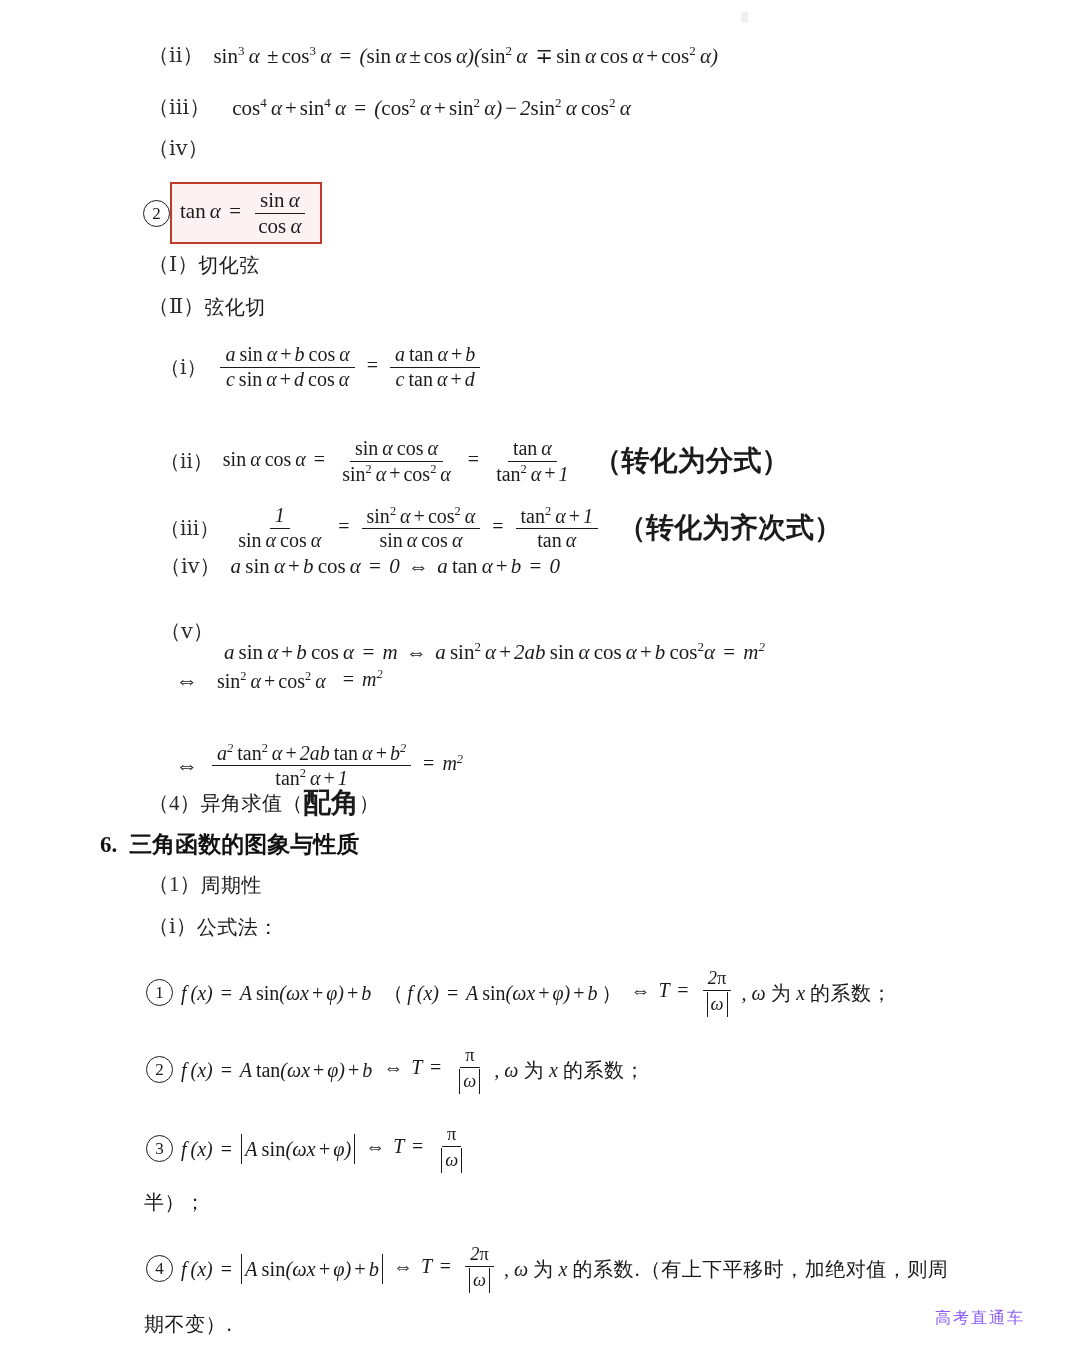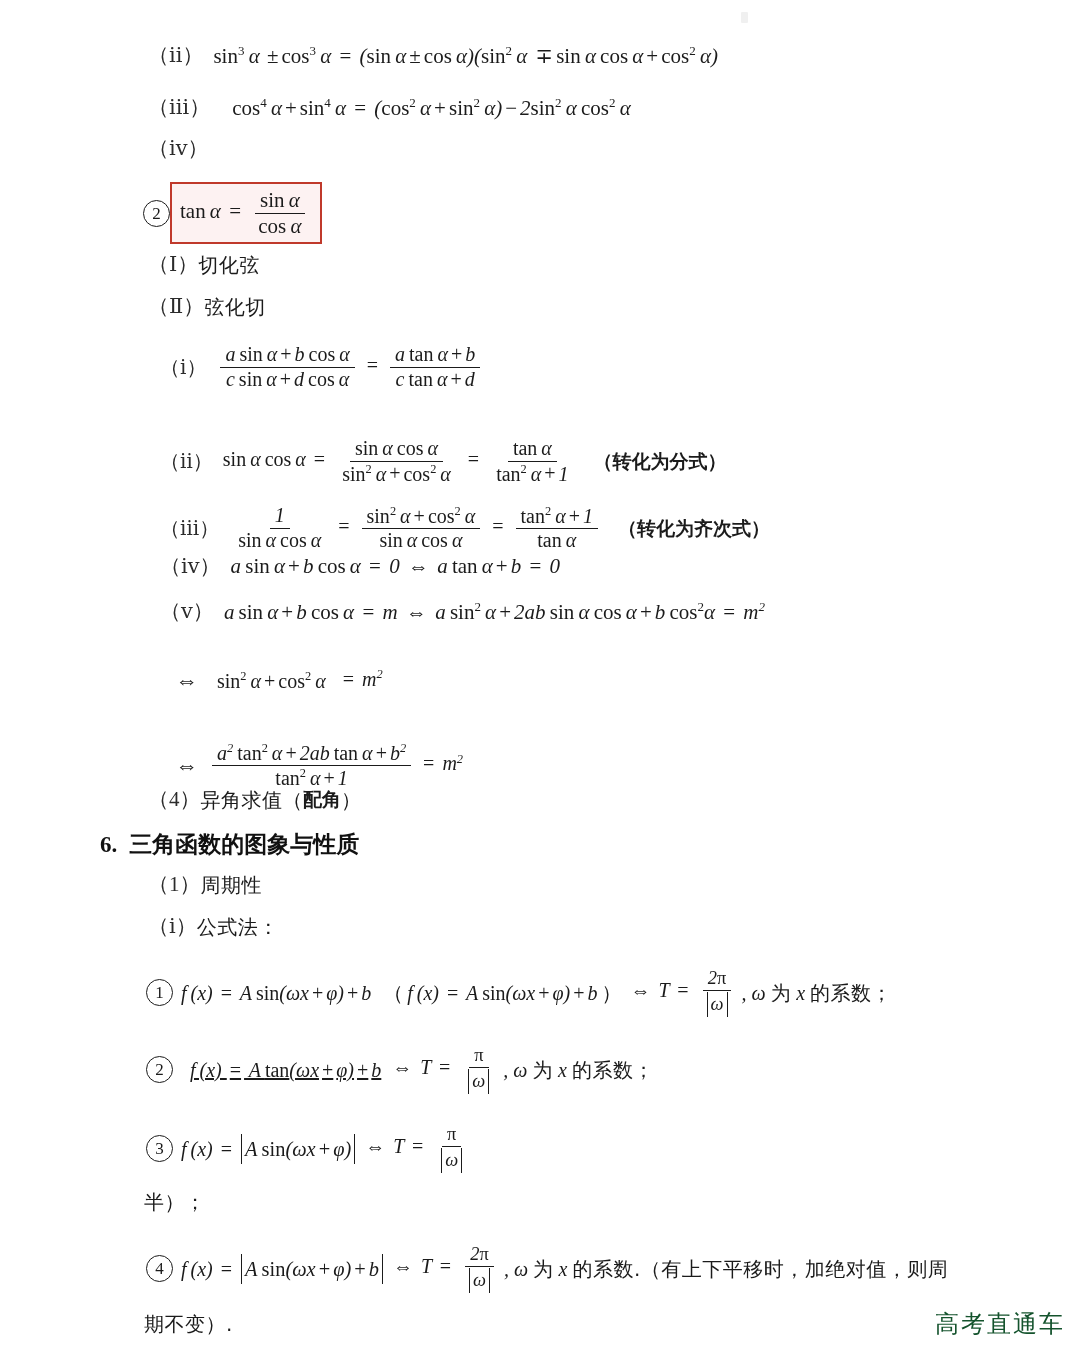--- a/index.html
+++ b/index.html
@@ -41,21 +41,21 @@
   .cn {
     font-family: "DejaVu Sans", "Liberation Sans", sans-serif;
     font-style: normal;
     font-size: 20px;
     letter-spacing: 0.5px;
   }
   .cn-b {
     font-family: Liberation Serif, serif;
     font-style: normal;
     font-weight: bold;
-    font-size: 19px;
+    font-size: 28px;
   }
   .lbl {
     font-style: normal;
     font-family: "Liberation Serif", "DejaVu Serif", serif;
     color: #2b2b2b;
   }
 
   sup { font-size: 0.62em; vertical-align: super; font-style: normal; }
   .supi { font-size: 0.62em; vertical-align: super; font-style: italic; }
 
@@ -135,22 +135,22 @@
   }
   .heading .num {
     font-family: "Liberation Serif", "DejaVu Serif", serif;
     font-weight: bold;
     margin-right: 12px;
   }
 
   .watermark {
     position: absolute;
     font-family: "DejaVu Sans", "Liberation Sans", sans-serif;
-    font-size: 24px;
-    color: #14532d;
+    font-size: 16px;
+    color: #8b5cf6;
     letter-spacing: 2px;
   }
 
   .speck {
     position: absolute;
     width: 7px;
     height: 11px;
     background: #f0f0f0;
     border-radius: 1px;
   }
@@ -260,21 +260,21 @@
 
   <div class="line" style="left:160px; top:556px;">
     <span class="lbl">（ⅳ）</span>
     <span class="math" style="margin-left:10px;">
       a <span class="up">sin</span> α<span class="op">+</span>b <span class="up">cos</span> α <span class="op">=</span> 0 <span class="op">⇔</span> a <span class="up">tan</span> α<span class="op">+</span>b <span class="op">=</span> 0
     </span>
   </div>
 
   <div class="line" style="left:160px; top:600px;">
     <span class="lbl">（ⅴ）</span>
-    <span class="math" style="margin-left:10px;">
+    <span class="math" style="margin-left:10px;margin-top:40px;">
       a <span class="up">sin</span> α<span class="op">+</span>b <span class="up">cos</span> α <span class="op">=</span> m <span class="op">⇔</span> a <span class="up">sin</span><sup>2</sup> α<span class="op">+</span>2ab <span class="up">sin</span> α <span class="up">cos</span> α<span class="op">+</span>b <span class="up">cos</span><sup>2</sup>α <span class="op">=</span> m<span class="supi">2</span>
     </span>
   </div>
 
   <div class="line" style="left:175px; top:668px; font-size:20px;">
     <span class="math up" style="font-size:23px;">⇔</span>
     <span class="math" style="margin-left:10px;">
       <span class="frac">
         <span class="den"><span class="up">sin</span><sup>2</sup> α<span class="op">+</span><span class="up">cos</span><sup>2</sup> α</span>
       </span>
@@ -328,21 +328,21 @@
       <span class="frac frac-sm">
         <span class="num">2<span class="up">π</span></span>
         <span class="den"><span class="abs">ω</span></span>
       </span>
     </span>
     <span class="math" style="margin-left:4px;">,&nbsp;ω&nbsp;<span class="cn">为</span>&nbsp;x&nbsp;<span class="cn">的系数；</span></span>
   </div>
 
   <div class="line" style="left:146px; top:1045px; font-size:20px;">
     <span class="circnum">2</span>
-    <span class="math" style="margin-left:17px;text-decoration:underline;">
+    <span class="math" style="margin-left:8px;">
       f (x) <span class="op">=</span> A <span class="up">tan</span>(ωx<span class="op">+</span>φ)<span class="op">+</span>b
     </span>
     <span class="math" style="margin-left:8px;">
       <span class="op up">⇔</span> T <span class="op">=</span>
       <span class="frac frac-sm">
         <span class="num"><span class="up">π</span></span>
         <span class="den"><span class="abs">ω</span></span>
       </span>
     </span>
     <span class="math" style="margin-left:4px;">,&nbsp;ω&nbsp;<span class="cn">为</span>&nbsp;x&nbsp;<span class="cn">的系数；</span></span>

